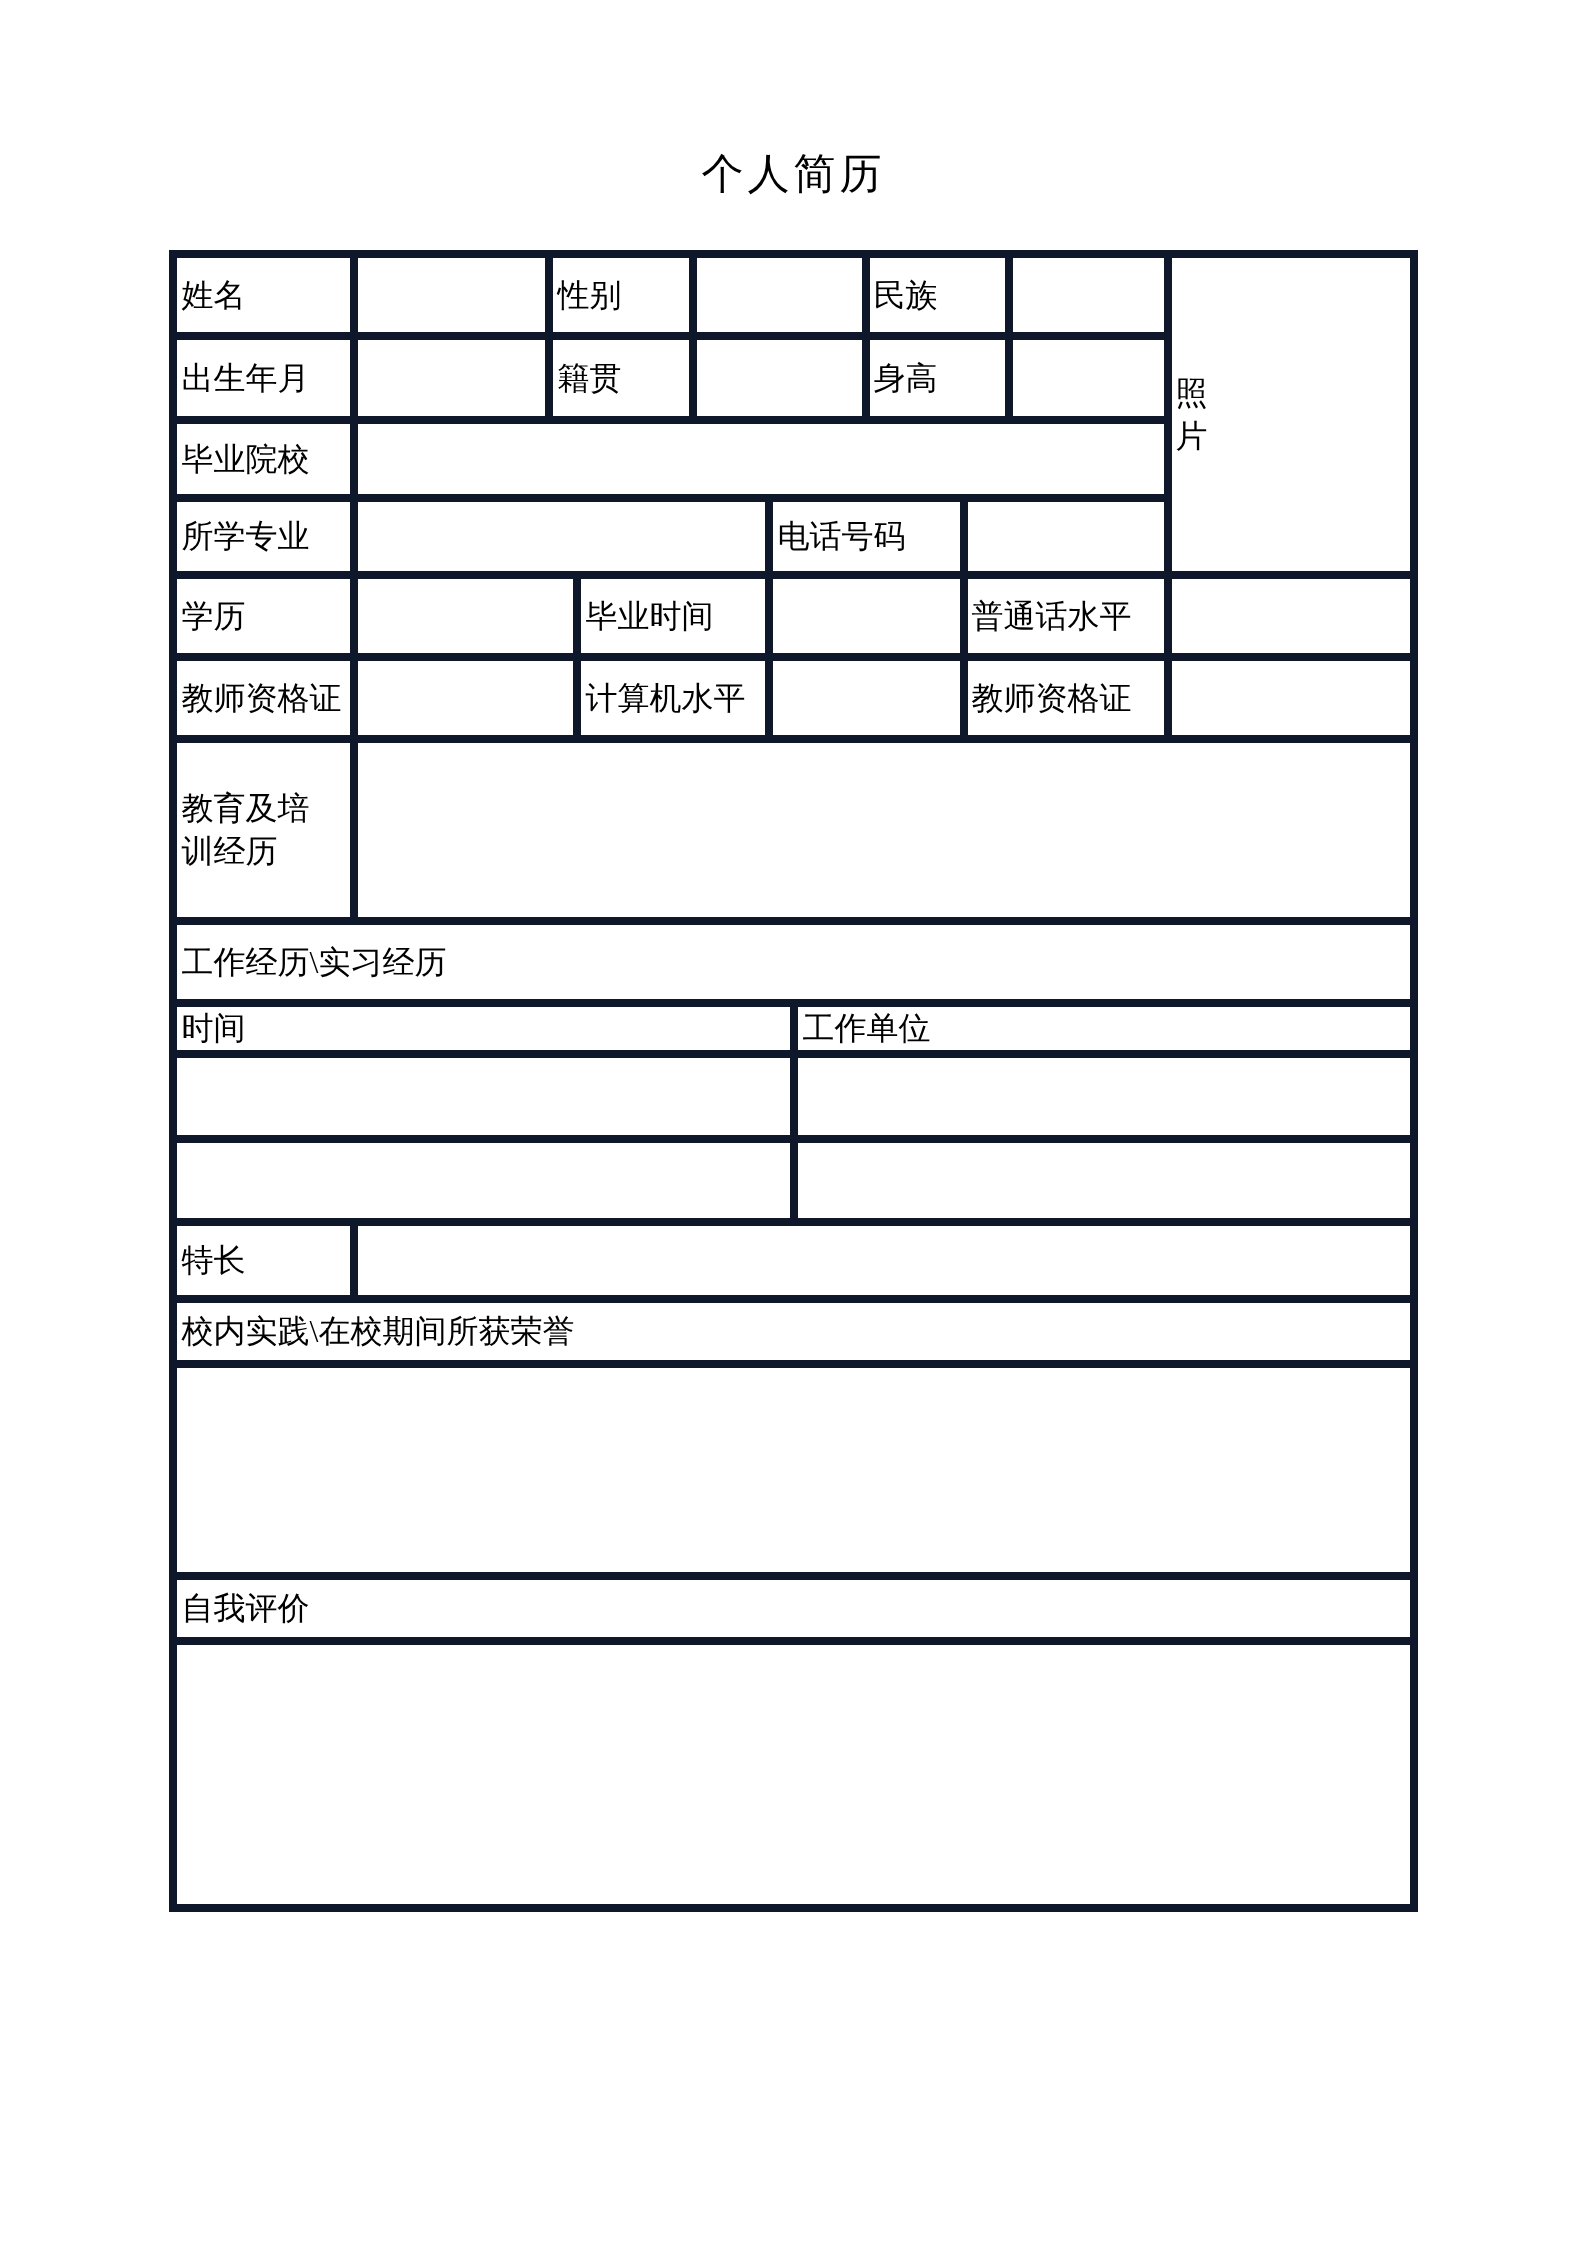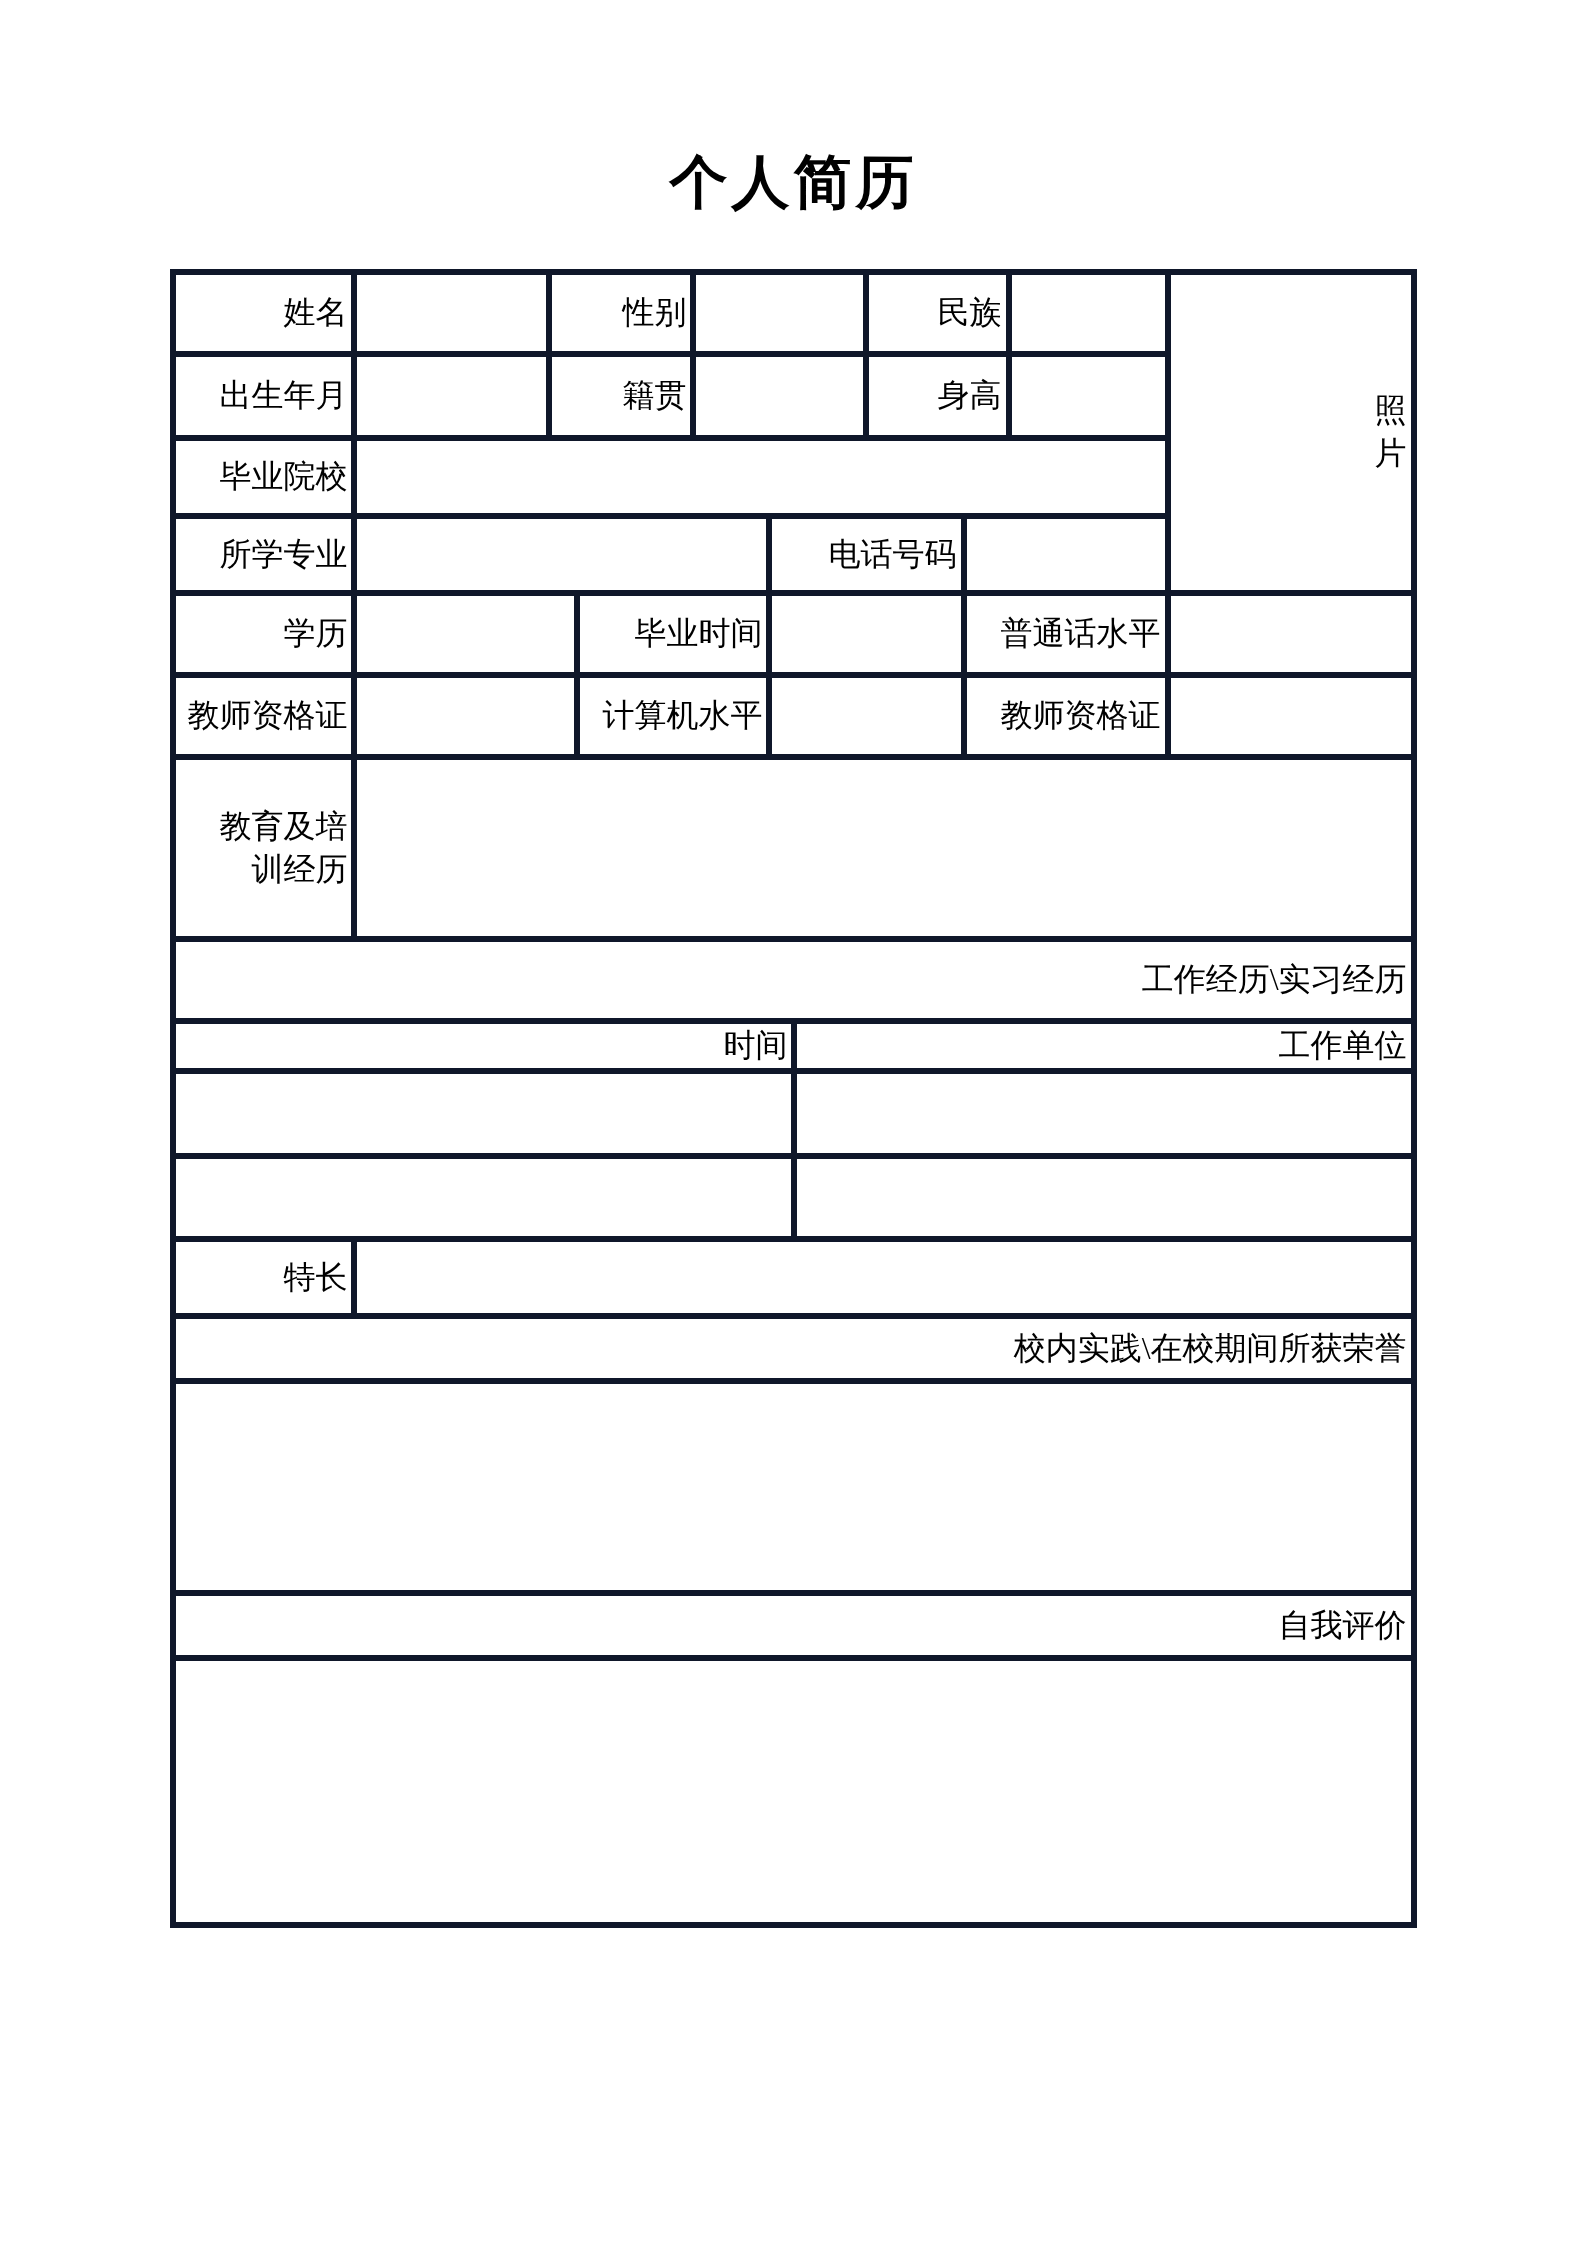--- a/index.html
+++ b/index.html
@@ -11,35 +11,35 @@
     width: 1587px;
     height: 2245px;
     font-family: "Liberation Serif", "DejaVu Serif", serif;
     color: #000000;
     position: relative;
   }
   .page-title {
     margin: 0;
     padding-top: 150px;
     text-align: center;
-    font-size: 58px;
-    font-weight: bold;
+    font-size: 42px;
+    font-weight: normal;
     letter-spacing: 4px;
     line-height: 1.15;
   }
   table.resume {
     border-collapse: collapse;
     table-layout: fixed;
     width: 1246px;
     margin: 52px auto 0 auto;
     border: 5px solid #000000;
   }
   table.resume td {
-    border: 6px solid #0f172a;
-    text-align: right;
+    border: 8px solid #0f172a;
+    text-align: left;
     vertical-align: middle;
     font-size: 32px;
     line-height: 1.35;
     padding: 0 4px;
     white-space: pre-line;
     overflow: hidden;
   }
   td.value-cell { background: #ffffff; }
 </style>
 </head>

